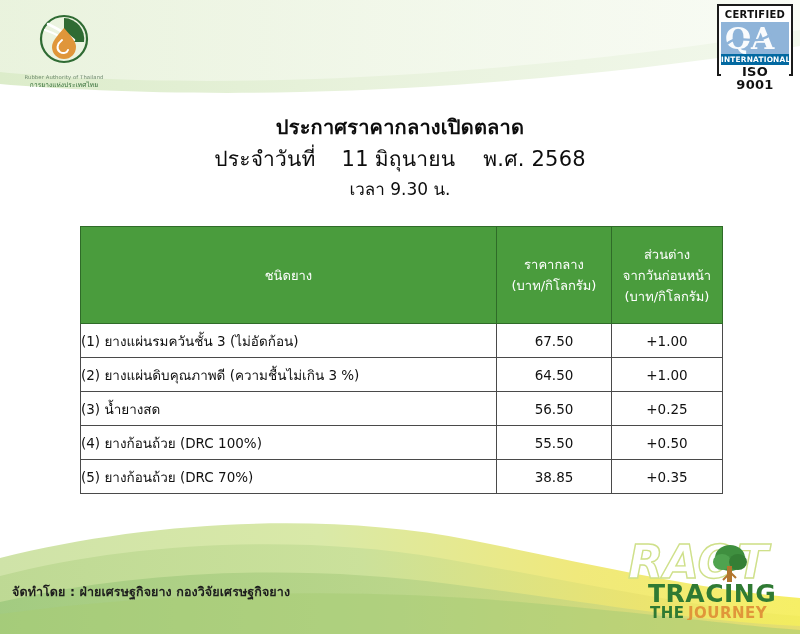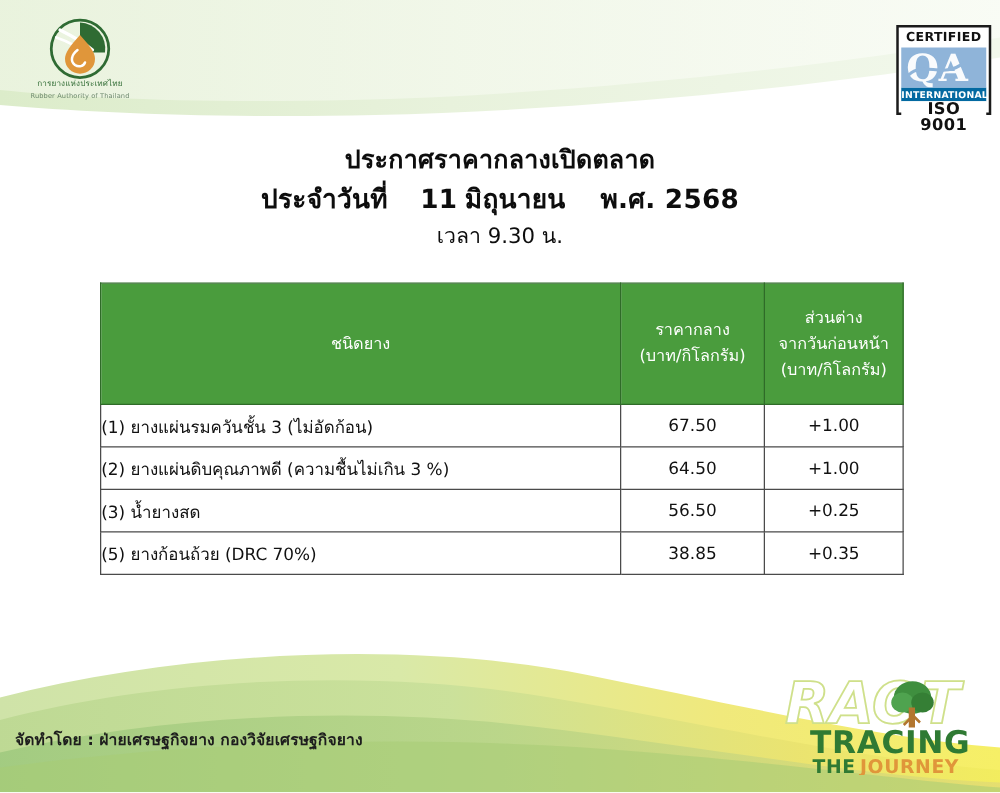--- a/index.html
+++ b/index.html
@@ -43,21 +43,21 @@
   
   .raot-emblem {
     position: absolute;
     left: 18px;
     top: 14px;
     width: 92px;
     height: 74px;
   }
   .raot-emblem .emblem-caption-th {
     position: absolute;
-    left: 0; top: 50px;
+    left: 0; top: 68px;
     width: 92px;
     text-align: center;
     font-size: 6.5px;
     color: #2f6b33;
     letter-spacing: 0.1px;
     line-height: 1.15;
   }
   .raot-emblem .emblem-caption-en {
     position: absolute;
     left: 0; top: 61px;
@@ -73,21 +73,20 @@
   .iso-badge {
     position: absolute;
     right: 7px;
     top: 4px;
     width: 76px;
     height: 72px;
     background: #ffffff;
     border: 2px solid #1b1b1b;
     box-sizing: border-box;
     padding: 2px;
-    margin-top: 16px;
   }
   .iso-badge .iso-top {
     height: 14px;
     background: #ffffff;
     color: #111111;
     font-size: 10px;
     font-weight: bold;
     letter-spacing: 0.3px;
     text-align: center;
     line-height: 14px;
@@ -130,21 +129,21 @@
     color: #0d0d0d;
   }
   .title-line1 {
     font-size: 20px;
     font-weight: bold;
     line-height: 30px;
     letter-spacing: 0.2px;
   }
   .title-line2 {
     font-size: 21px;
-    font-weight: bold;
+    font-weight: normal;
     line-height: 34px;
     letter-spacing: 0.2px;
   }
   .title-line2 .date-day { padding: 0 6px 0 26px; }
   .title-line2 .date-month { padding-right: 28px; }
   .title-line3 {
     font-size: 17px;
     font-weight: normal;
     line-height: 26px;
   }
@@ -298,20 +297,25 @@
       </tr>
       <tr>
         <td class="cell-type">(2) ยางแผ่นดิบคุณภาพดี (ความชื้นไม่เกิน 3 %)</td>
         <td class="cell-price">64.50</td>
         <td class="cell-diff">+1.00</td>
       </tr>
       <tr>
         <td class="cell-type">(3) น้ำยางสด</td>
         <td class="cell-price">56.50</td>
         <td class="cell-diff">+0.25</td>
+      </tr>
+      <tr>
+        <td class="cell-type">(4) ยางก้อนถ้วย (DRC 100%)</td>
+        <td class="cell-price">55.50</td>
+        <td class="cell-diff">+0.50</td>
       </tr>
       <tr>
         <td class="cell-type">(5) ยางก้อนถ้วย (DRC 70%)</td>
         <td class="cell-price">38.85</td>
         <td class="cell-diff">+0.35</td>
       </tr>
     </tbody>
   </table>
 
   <div class="bottom-wave-wrap">

